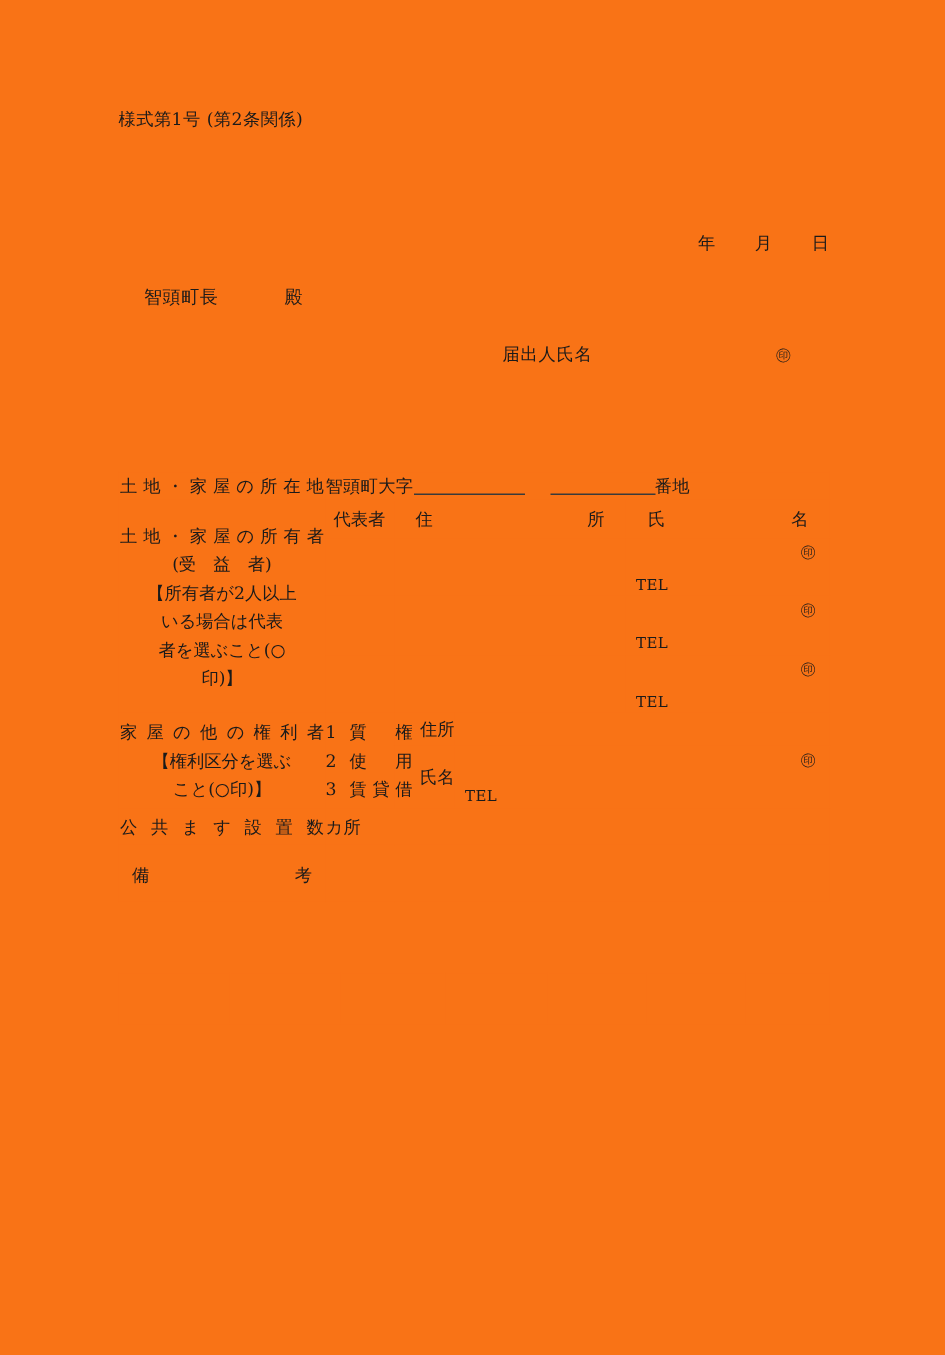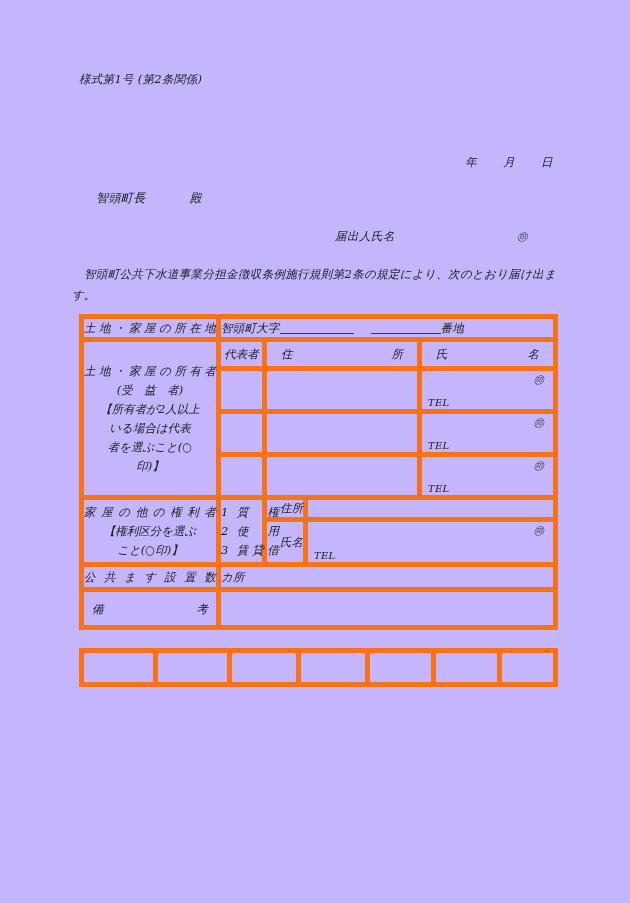--- a/index.html
+++ b/index.html
@@ -11,22 +11,21 @@
     width: 630px;
     height: 903px;
     position: relative;
     font-family: "DejaVu Serif", "Liberation Serif", serif;
     color: #1a1a1a;
     overflow: hidden;
   }
   .page {
     position: absolute;
     inset: 0;
-    background: #c4b5fd;
-    font-style: italic;
+    background: #f97316;
   }
 
   
   .form-no {
     position: absolute;
     left: 79px;
     top: 72px;
     font-size: 11.5px;
     letter-spacing: 0.3px;
     white-space: nowrap;
@@ -93,21 +92,21 @@
   }
 
   
   .tbl {
     position: absolute;
     border-collapse: collapse;
     table-layout: fixed;
     font-size: 11.5px;
   }
   .tbl td {
-    border: 5px solid #f97316;
+    border: 1px solid #f97316;
     padding: 0;
     vertical-align: middle;
     font-weight: normal;
   }
 
   #main-table {
     left: 79px;
     top: 314px;
     width: 474px;
   }
@@ -240,21 +239,20 @@
   </div>
 
   <div class="addressee">
     <span>智頭町長</span><span class="gap"></span><span>殿</span>
   </div>
 
   <div class="submitter">
     <span>届出人氏名</span><span class="seal-gap"></span><span class="seal">㊞</span>
   </div>
 
-  <div class="intro">智頭町公共下水道事業分担金徴収条例施行規則第2条の規定により、次のとおり届け出ます。</div>
 
   <table class="tbl" id="main-table">
     <colgroup>
       <col style="width:137px">
       <col style="width:46px">
       <col style="width:41px">
       <col style="width:114px">
       <col style="width:136px">
     </colgroup>
     <tbody>

